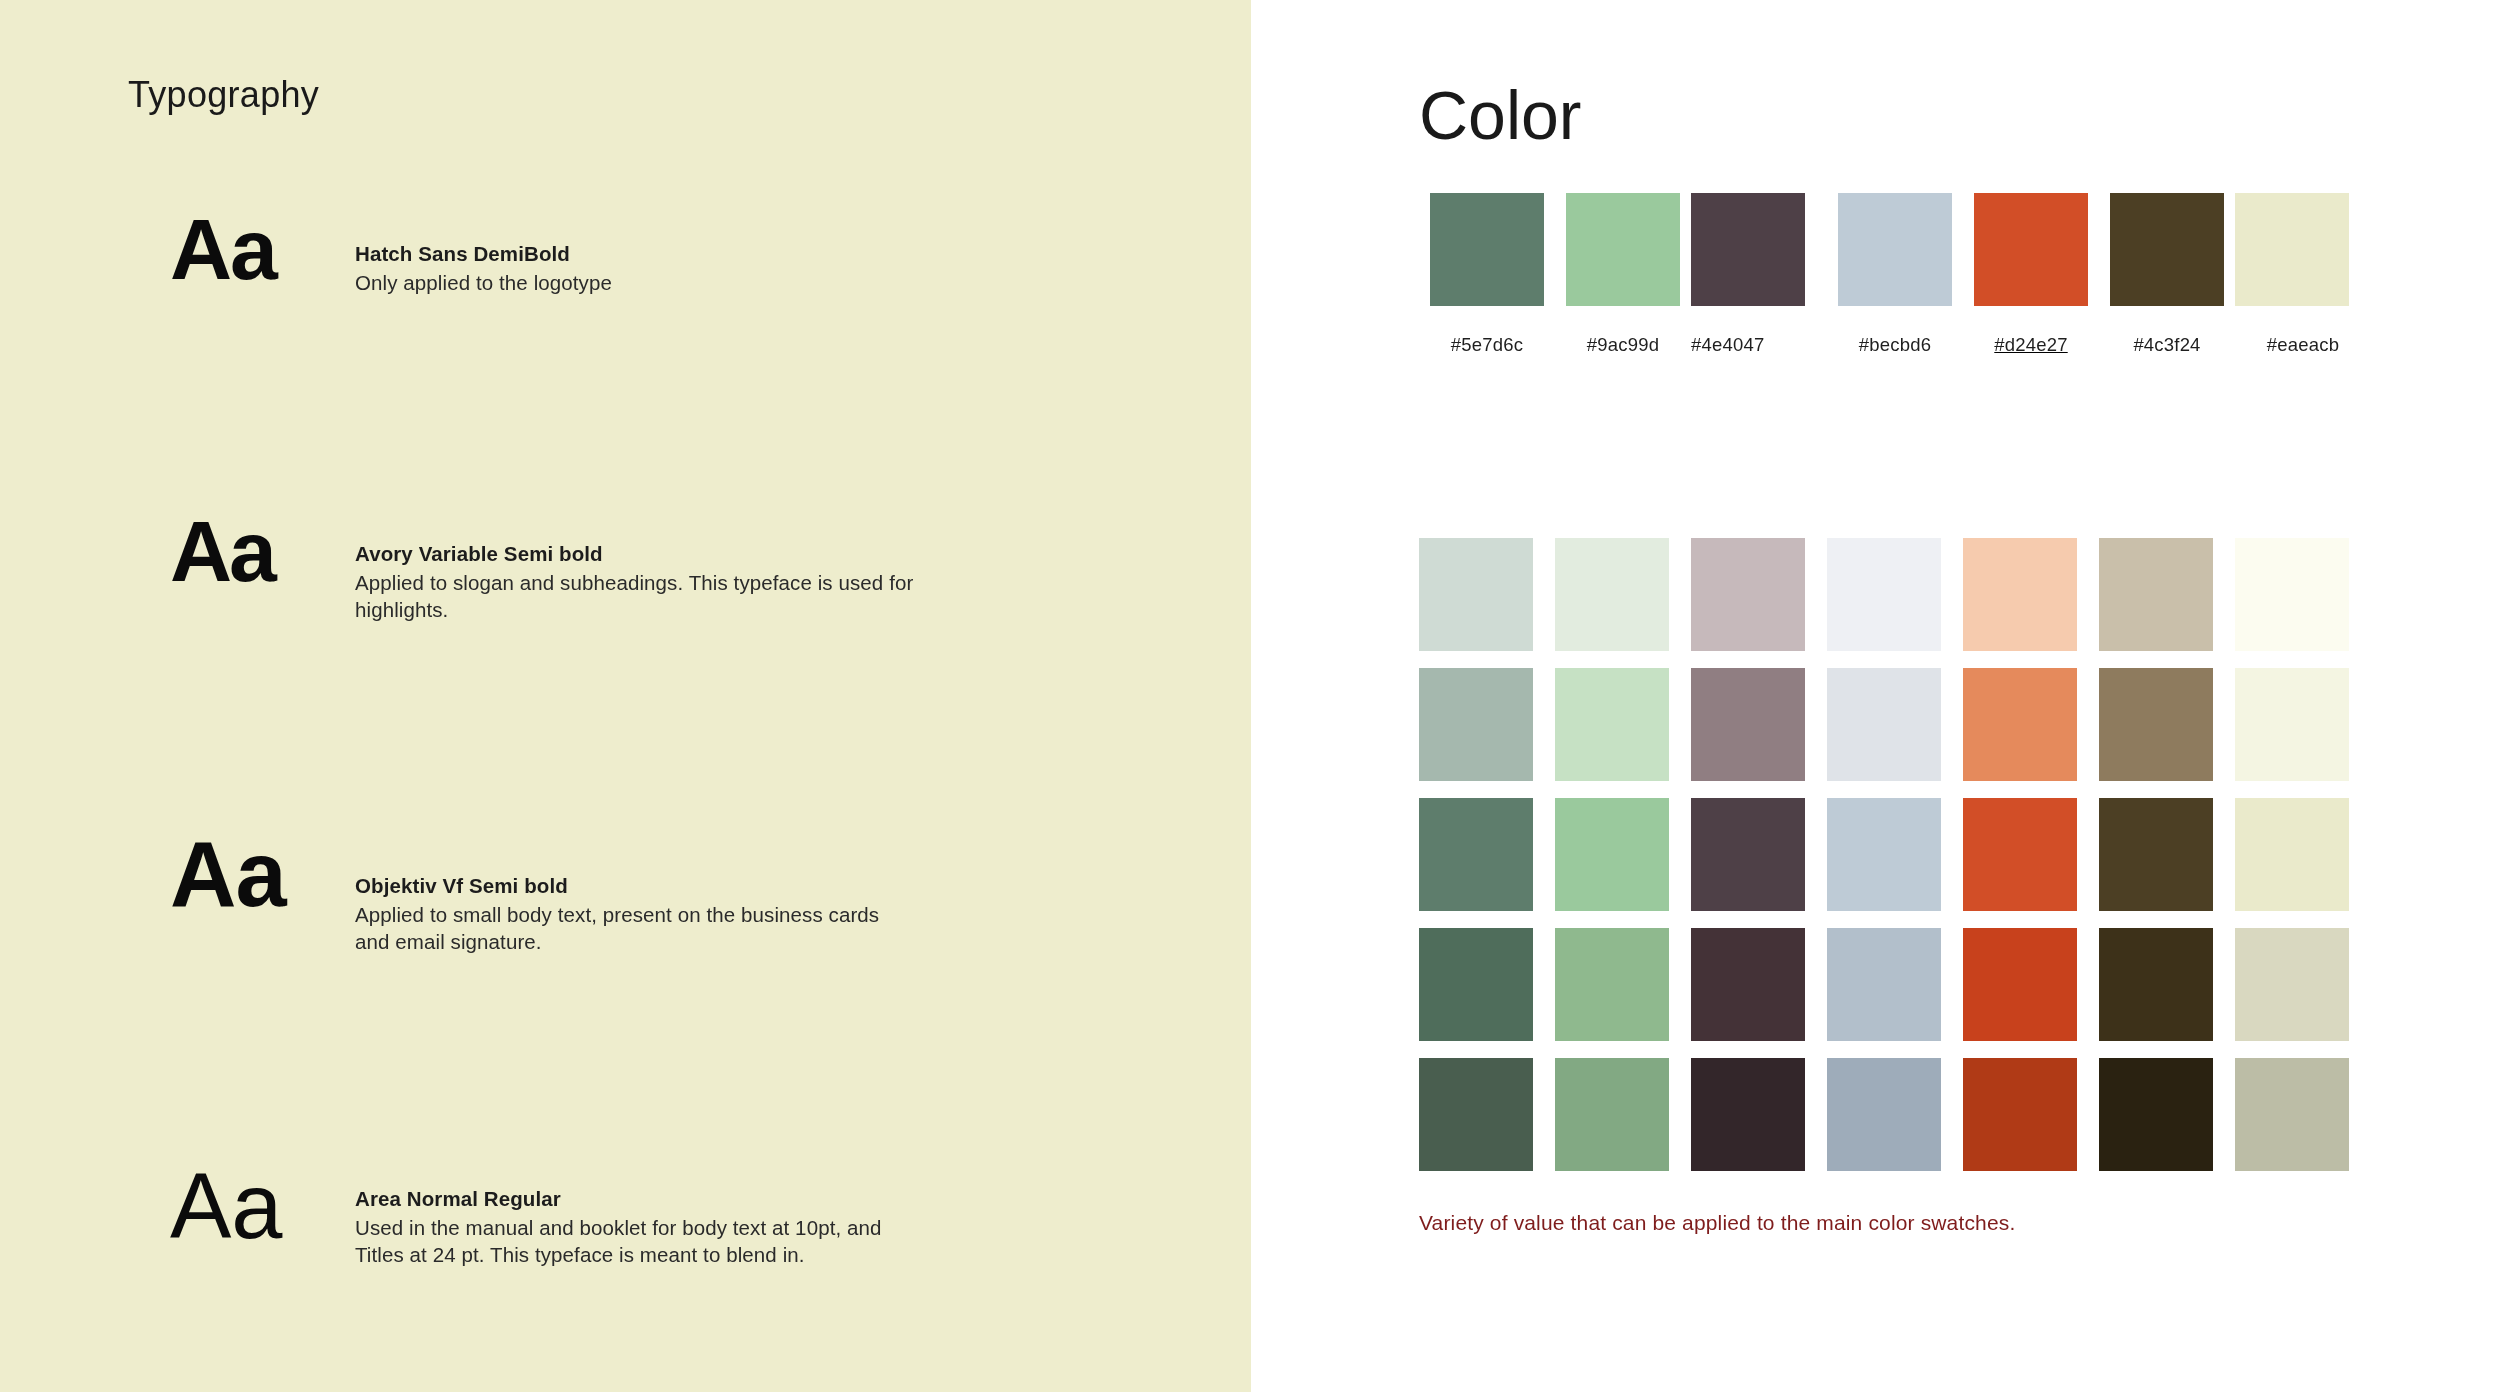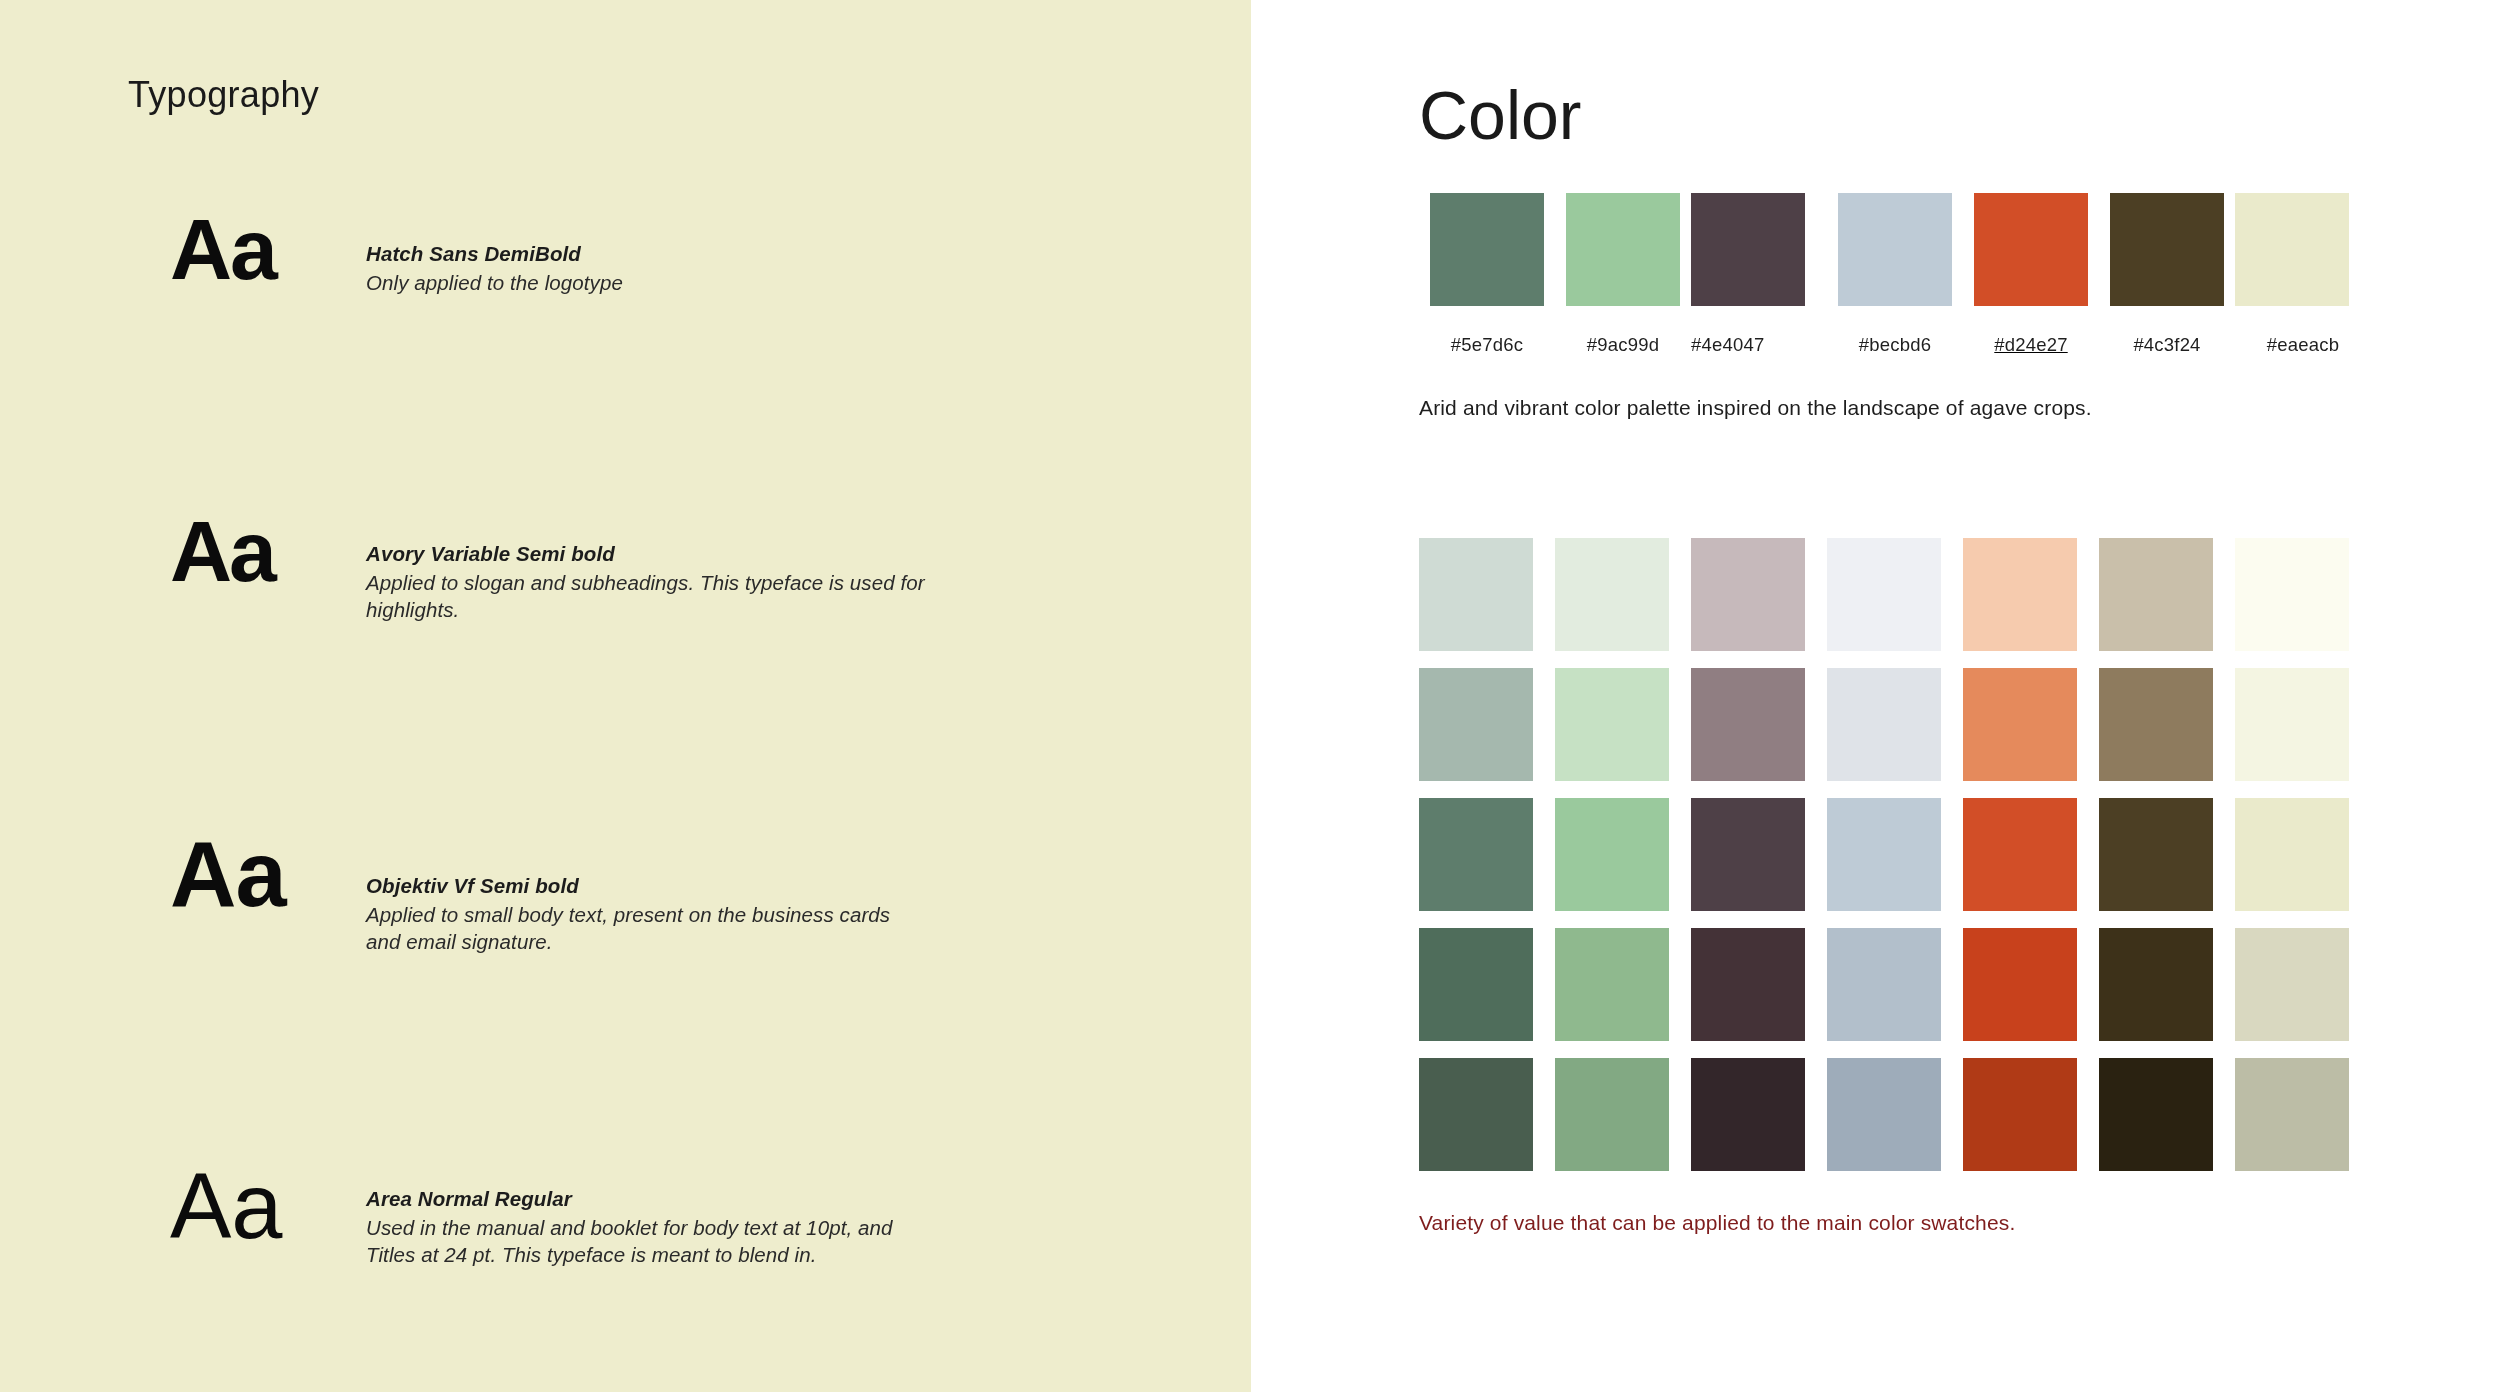--- a/index.html
+++ b/index.html
@@ -105,23 +105,22 @@
     display: flex;
     align-items: flex-start;
   }
   .typo-item .glyph-box {
     position: absolute;
     left: 170px;
     width: 210px;
   }
   .typo-item .text-box {
     position: absolute;
-    left: 366px;
+    left: 355px;
     width: 640px;
-    font-style: italic;
   }
 
   
   .color-panel {
     position: relative;
     flex: 1 1 auto;
     height: 1392px;
     background: #ffffff;
   }
   .color-title-inner {
@@ -215,21 +214,20 @@
         <div style="width: 136px; display: flex; flex-direction: column; align-items: center;">
           <div style="width: 114px; height: 113px; background: rgb(76, 63, 36);"></div>
           <div style="margin-top: 28px; font-size: 18.5px; color: rgb(31, 31, 31); letter-spacing: 0.2px; white-space: nowrap; text-align: center; font-family: &quot;Liberation Sans&quot;, sans-serif;">#4c3f24</div>
         </div>
         <div style="width: 136px; display: flex; flex-direction: column; ">
           <div style="width: 114px; height: 113px; background: rgb(234, 234, 203);"></div>
           <div style="margin-top: 28px; font-size: 18.5px; color: rgb(31, 31, 31); letter-spacing: 0.2px; white-space: nowrap; text-align: center; font-family: &quot;Liberation Sans&quot;, sans-serif;">#eaeacb</div>
         </div>
       </div>
 
-    <p style="position:absolute; left:168px; top:396px; margin:0; font-size:21px; color:#1e1e1e; letter-spacing:0.15px; white-space:nowrap;">Arid and vibrant color palette inspired on the landscape of agave crops.</p>
 
     <div id="value-grid" style="position:absolute; left:168px; top:538px; display:grid; grid-template-columns:repeat(7,136px); grid-auto-rows:130px;">
         <div style="width: 114px; height: 113px; background: rgb(207, 219, 212);"></div>
         <div style="width: 114px; height: 113px; background: rgb(226, 236, 223);"></div>
         <div style="width: 114px; height: 113px; background: rgb(198, 185, 187);"></div>
         <div style="width: 114px; height: 113px; background: rgb(238, 240, 244);"></div>
         <div style="width: 114px; height: 113px; background: rgb(246, 203, 174);"></div>
         <div style="width: 114px; height: 113px; background: rgb(201, 191, 170);"></div>
         <div style="width: 114px; height: 113px; background: rgb(252, 252, 240);"></div>
         <div style="width: 114px; height: 113px; background: rgb(165, 184, 174);"></div>

